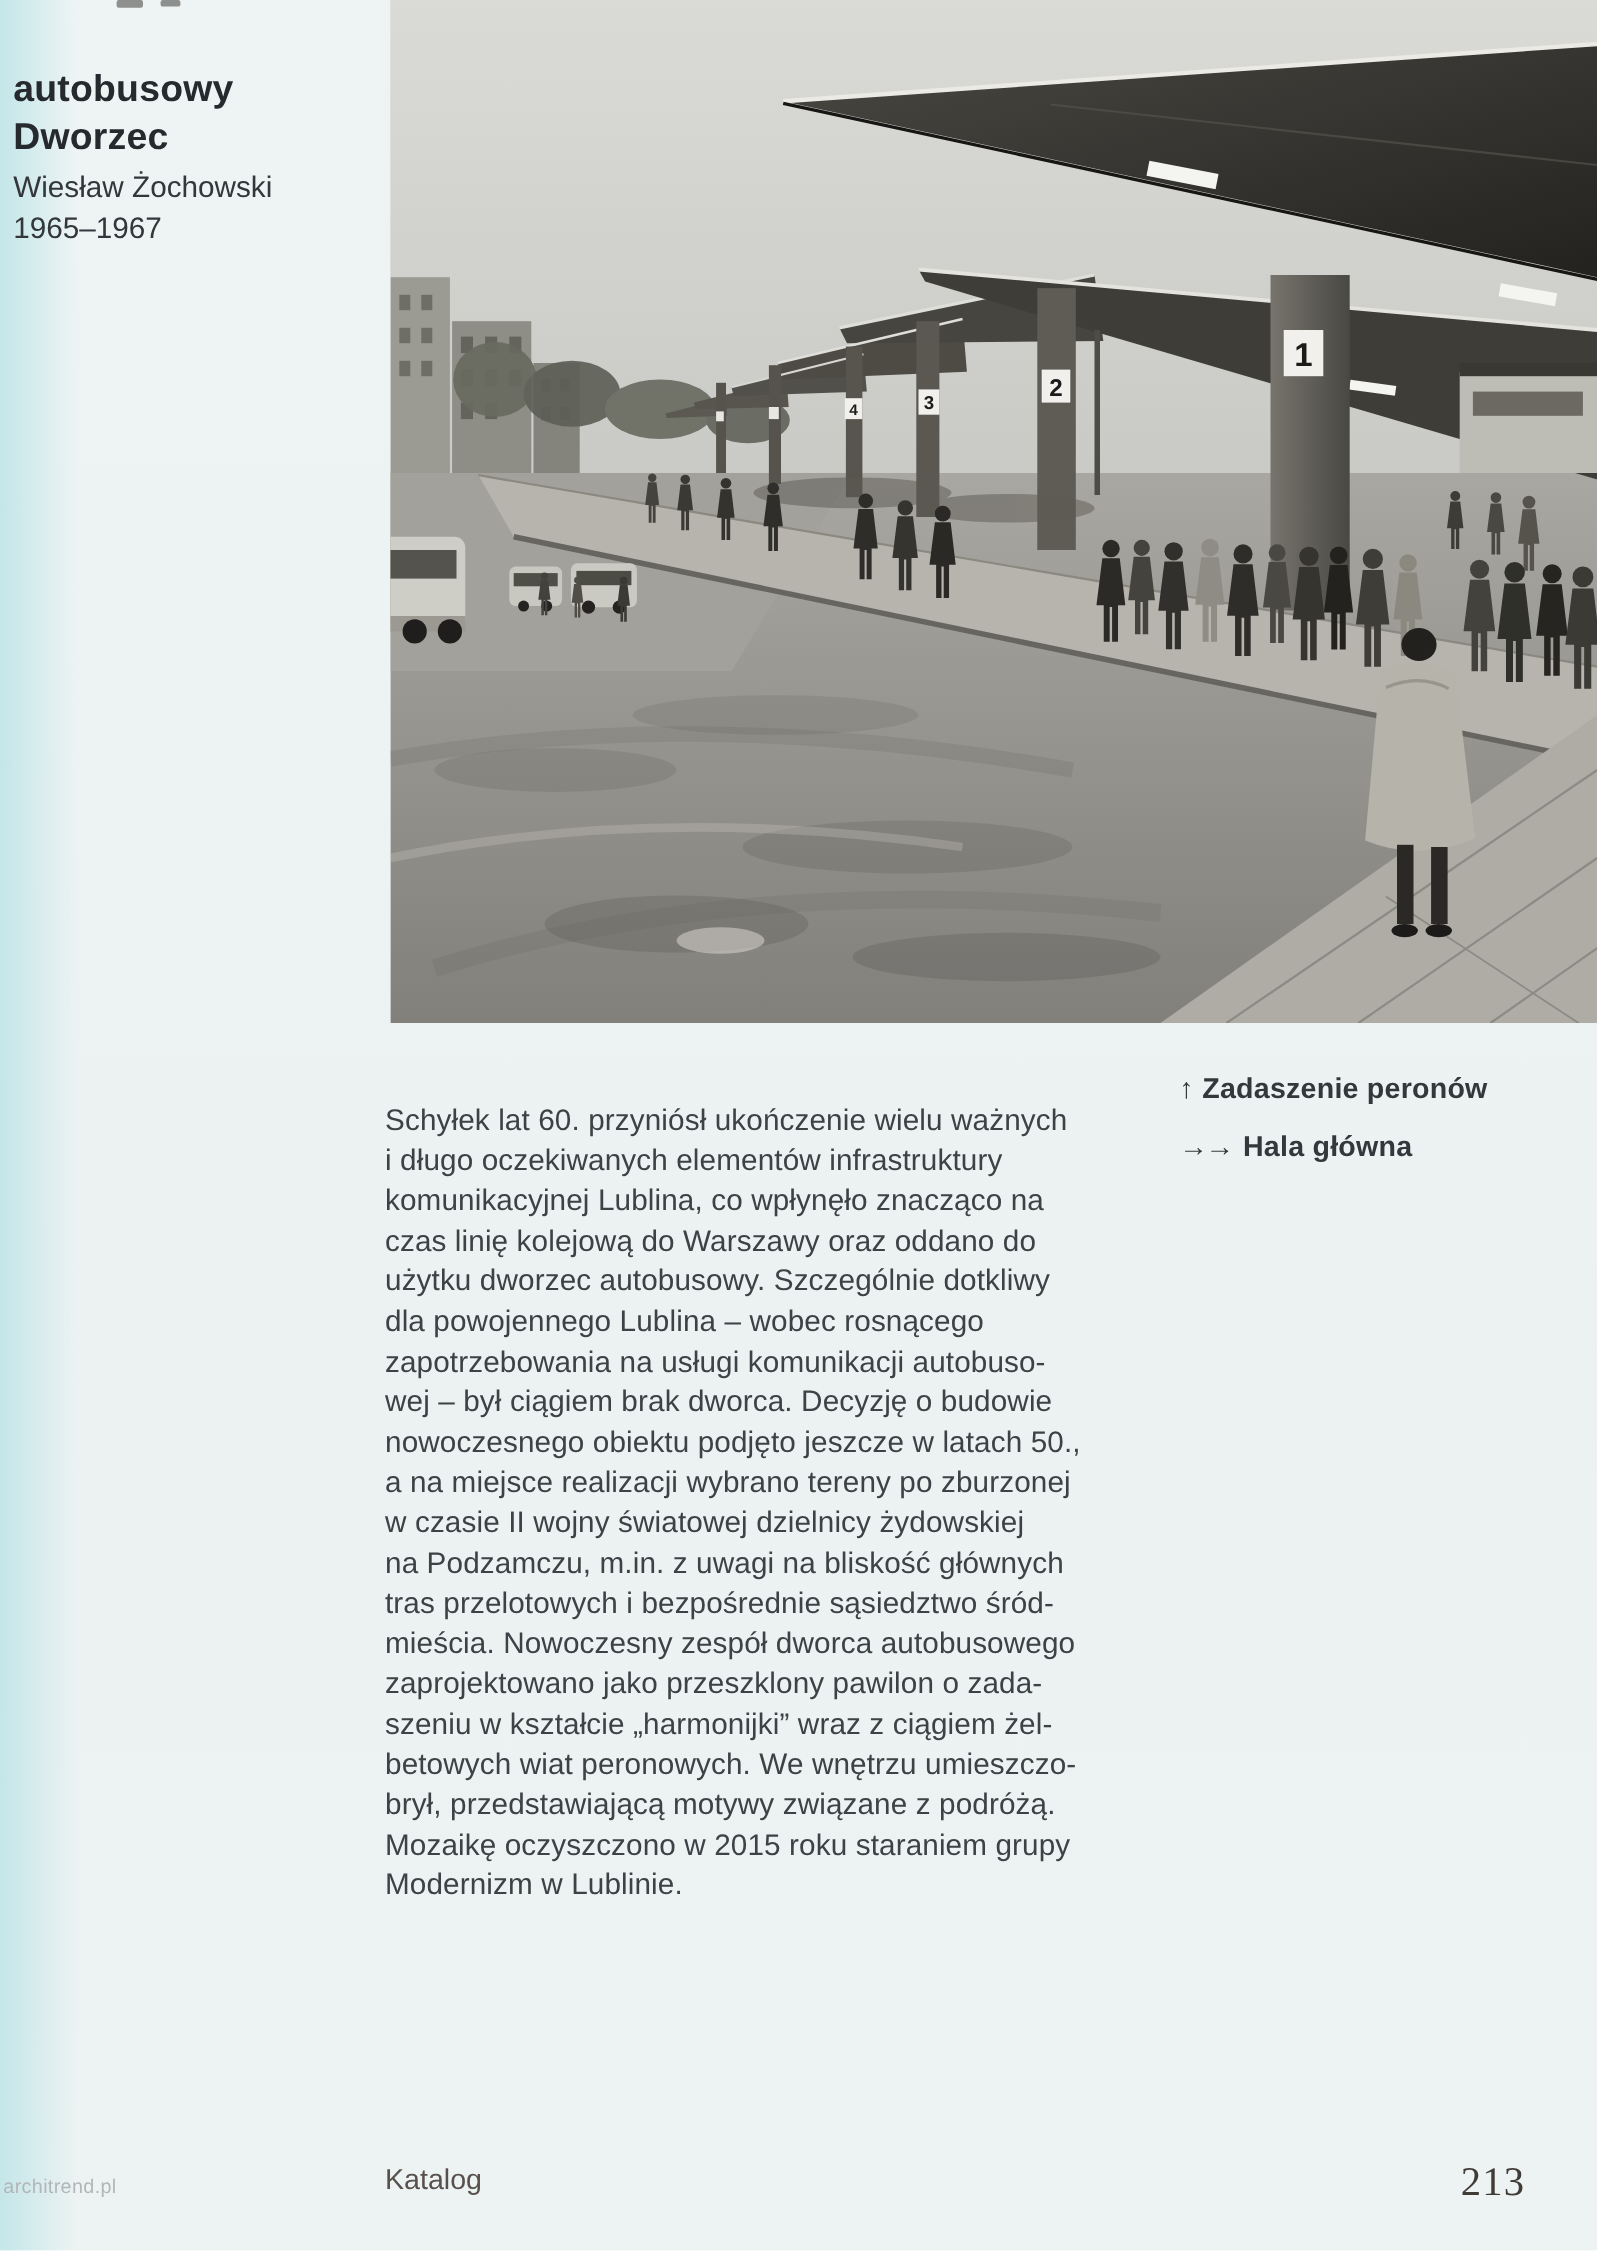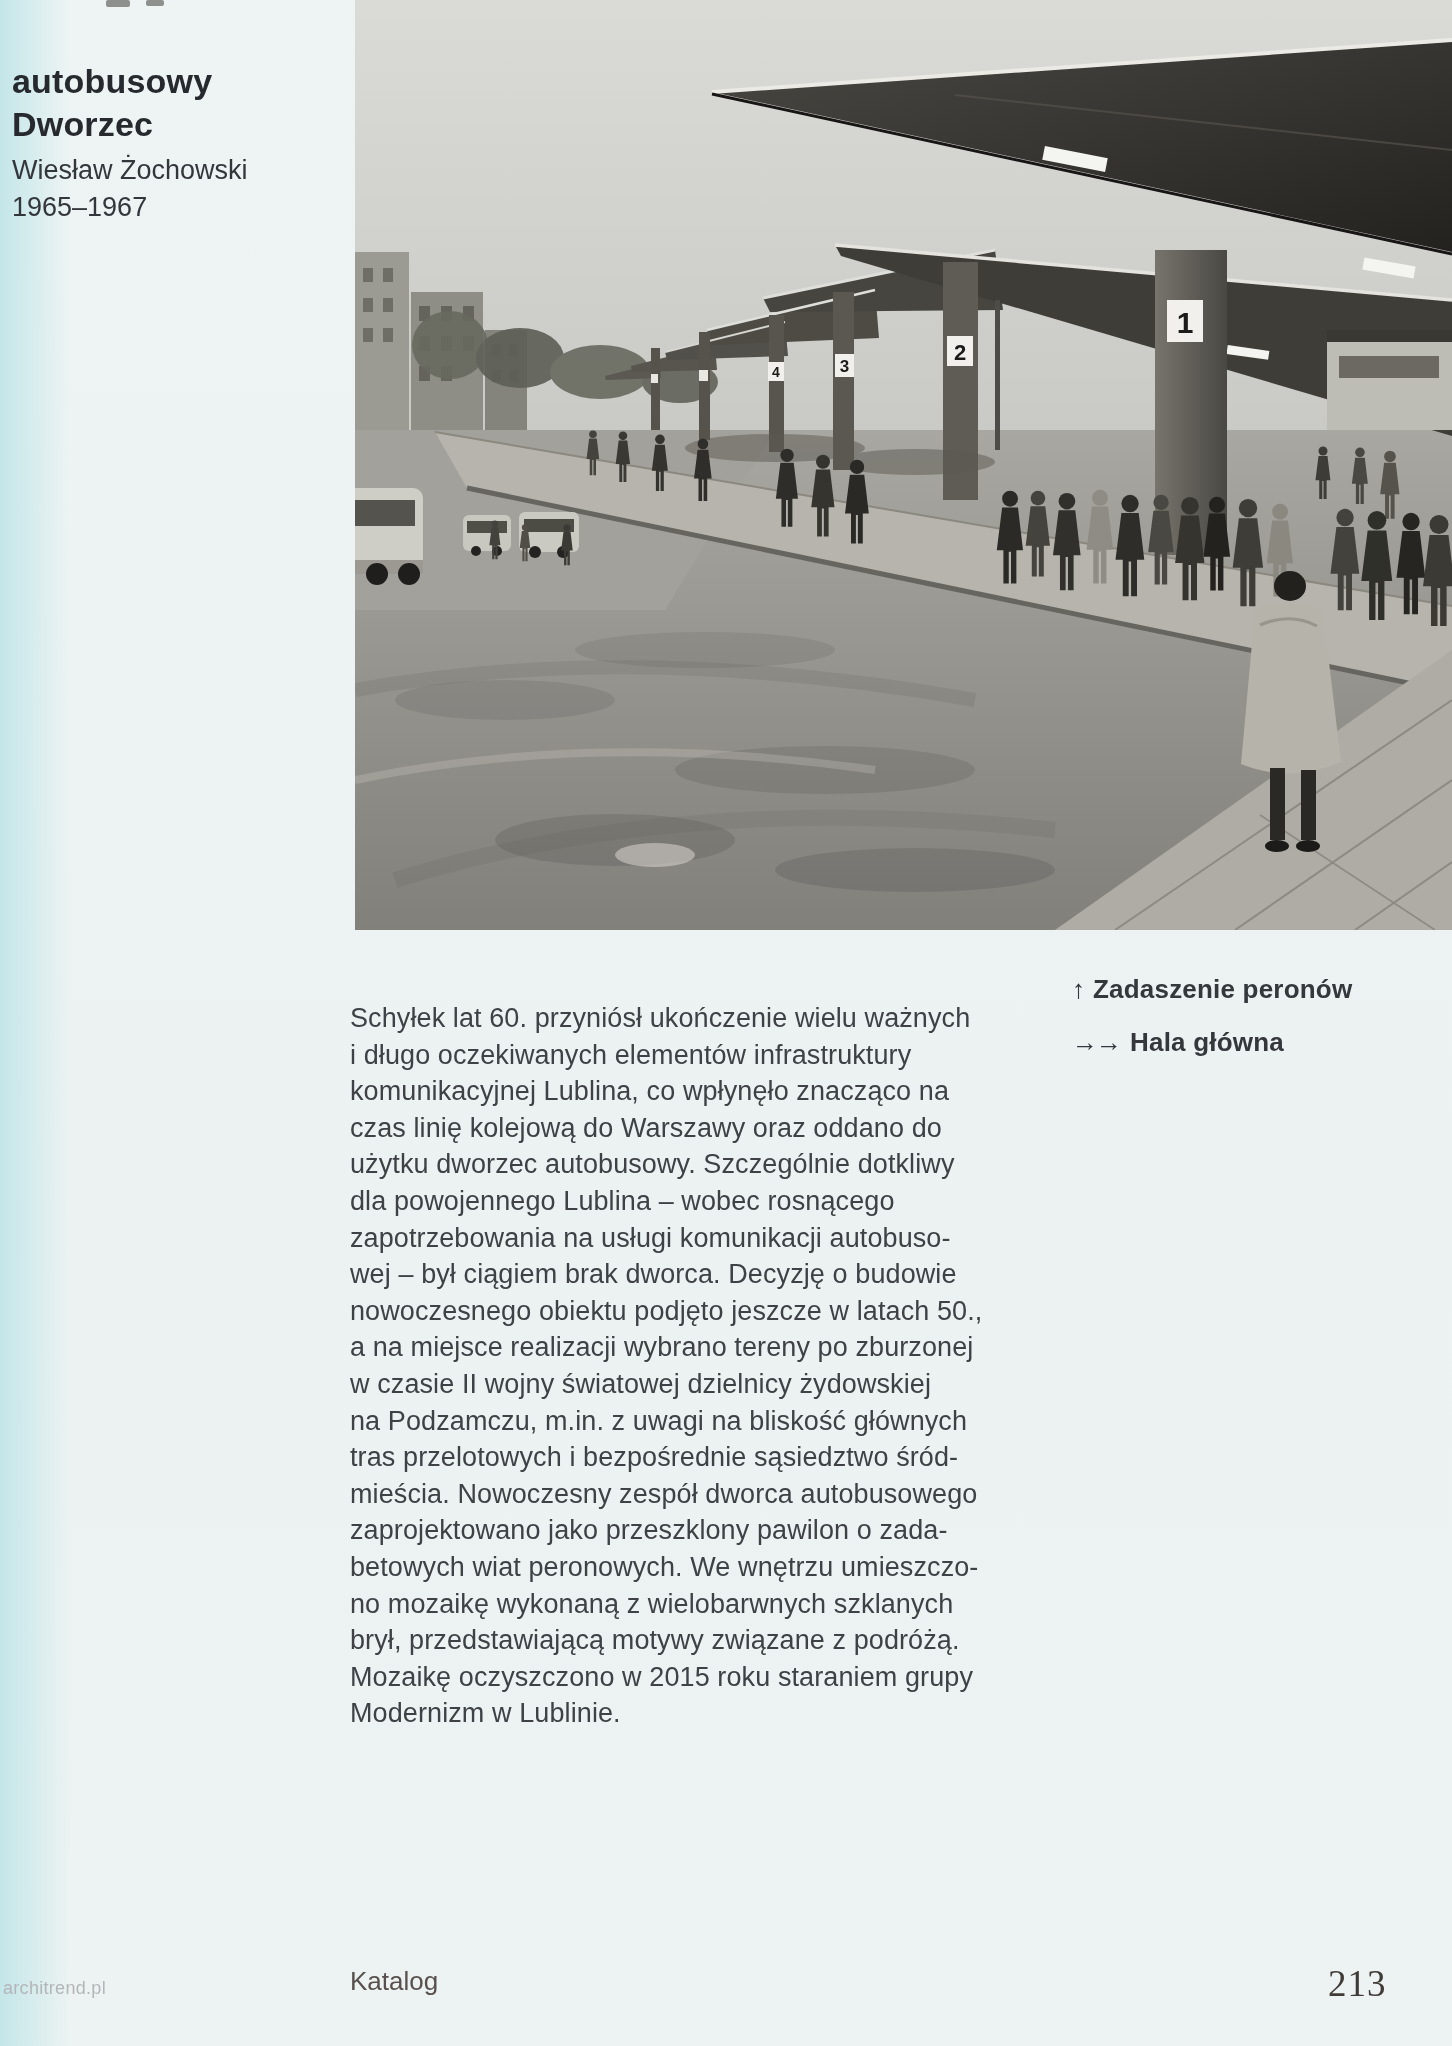--- a/index.html
+++ b/index.html
@@ -285,22 +285,22 @@
       <div>dla powojennego Lublina – wobec rosnącego</div>
       <div>zapotrzebowania na usługi komunikacji autobuso-</div>
       <div>wej – był ciągiem brak dworca. Decyzję o budowie</div>
       <div>nowoczesnego obiektu podjęto jeszcze w latach 50.,</div>
       <div>a na miejsce realizacji wybrano tereny po zburzonej</div>
       <div>w czasie II wojny światowej dzielnicy żydowskiej</div>
       <div>na Podzamczu, m.in. z uwagi na bliskość głównych</div>
       <div>tras przelotowych i bezpośrednie sąsiedztwo śród-</div>
       <div>mieścia. Nowoczesny zespół dworca autobusowego</div>
       <div>zaprojektowano jako przeszklony pawilon o zada-</div>
+      <div>szeniu w kształcie „harmonijki” wraz z ciągiem żel-</div>
       <div>betowych wiat peronowych. We wnętrzu umieszczo-</div>
-      <div>no mozaikę wykonaną z wielobarwnych szklanych</div>
       <div>brył, przedstawiającą motywy związane z podróżą.</div>
       <div>Mozaikę oczyszczono w 2015 roku staraniem grupy</div>
       <div>Modernizm w Lublinie.</div>
     </div>
 
   <div class="footer-section">Katalog</div>
   <div class="page-number">213</div>
   <div class="watermark">architrend.pl</div>
 
 </div>

